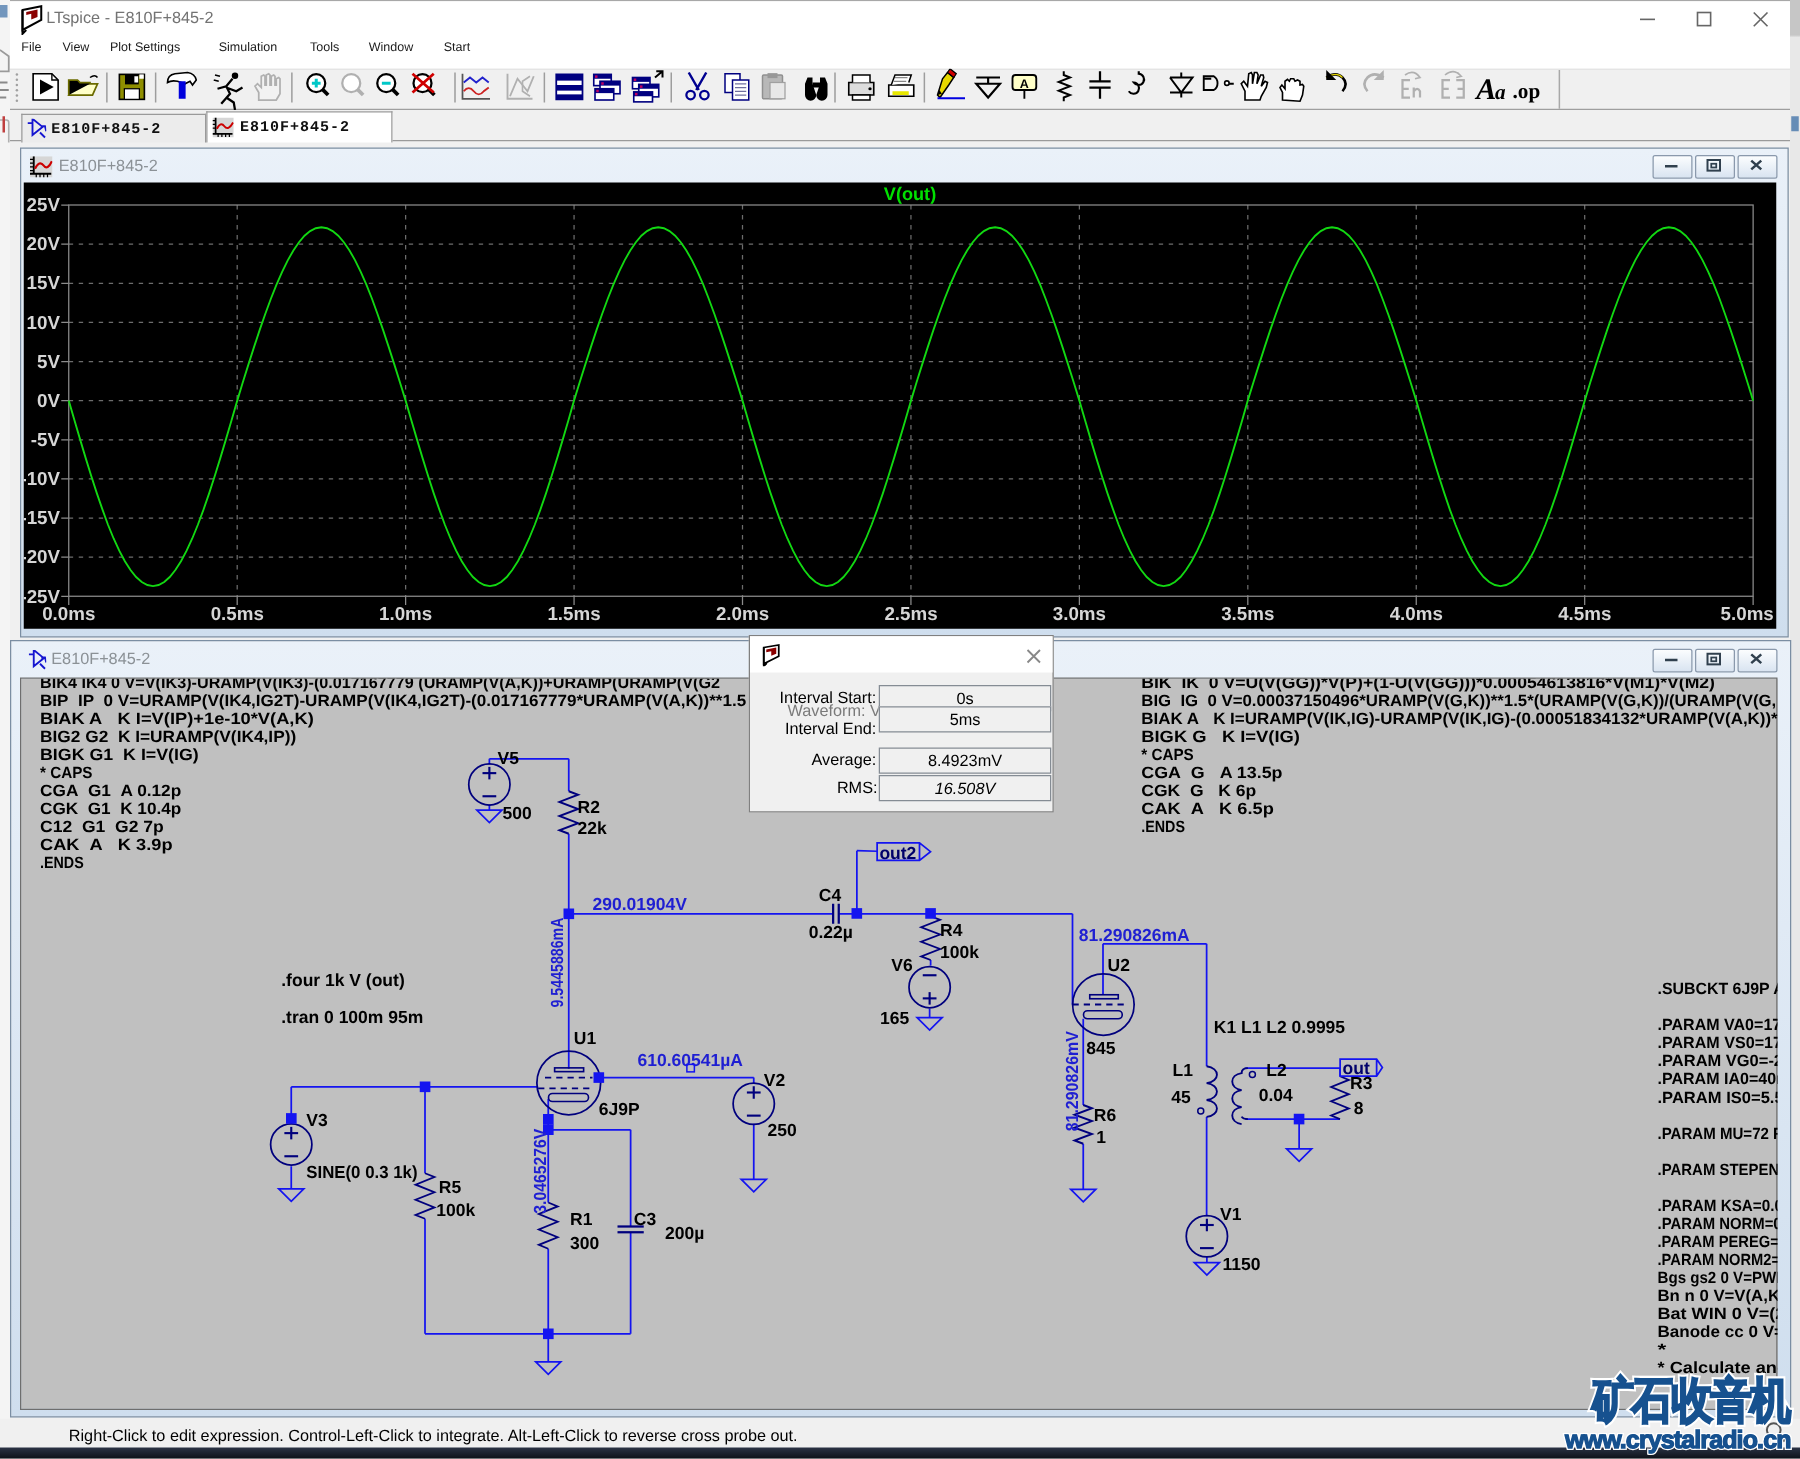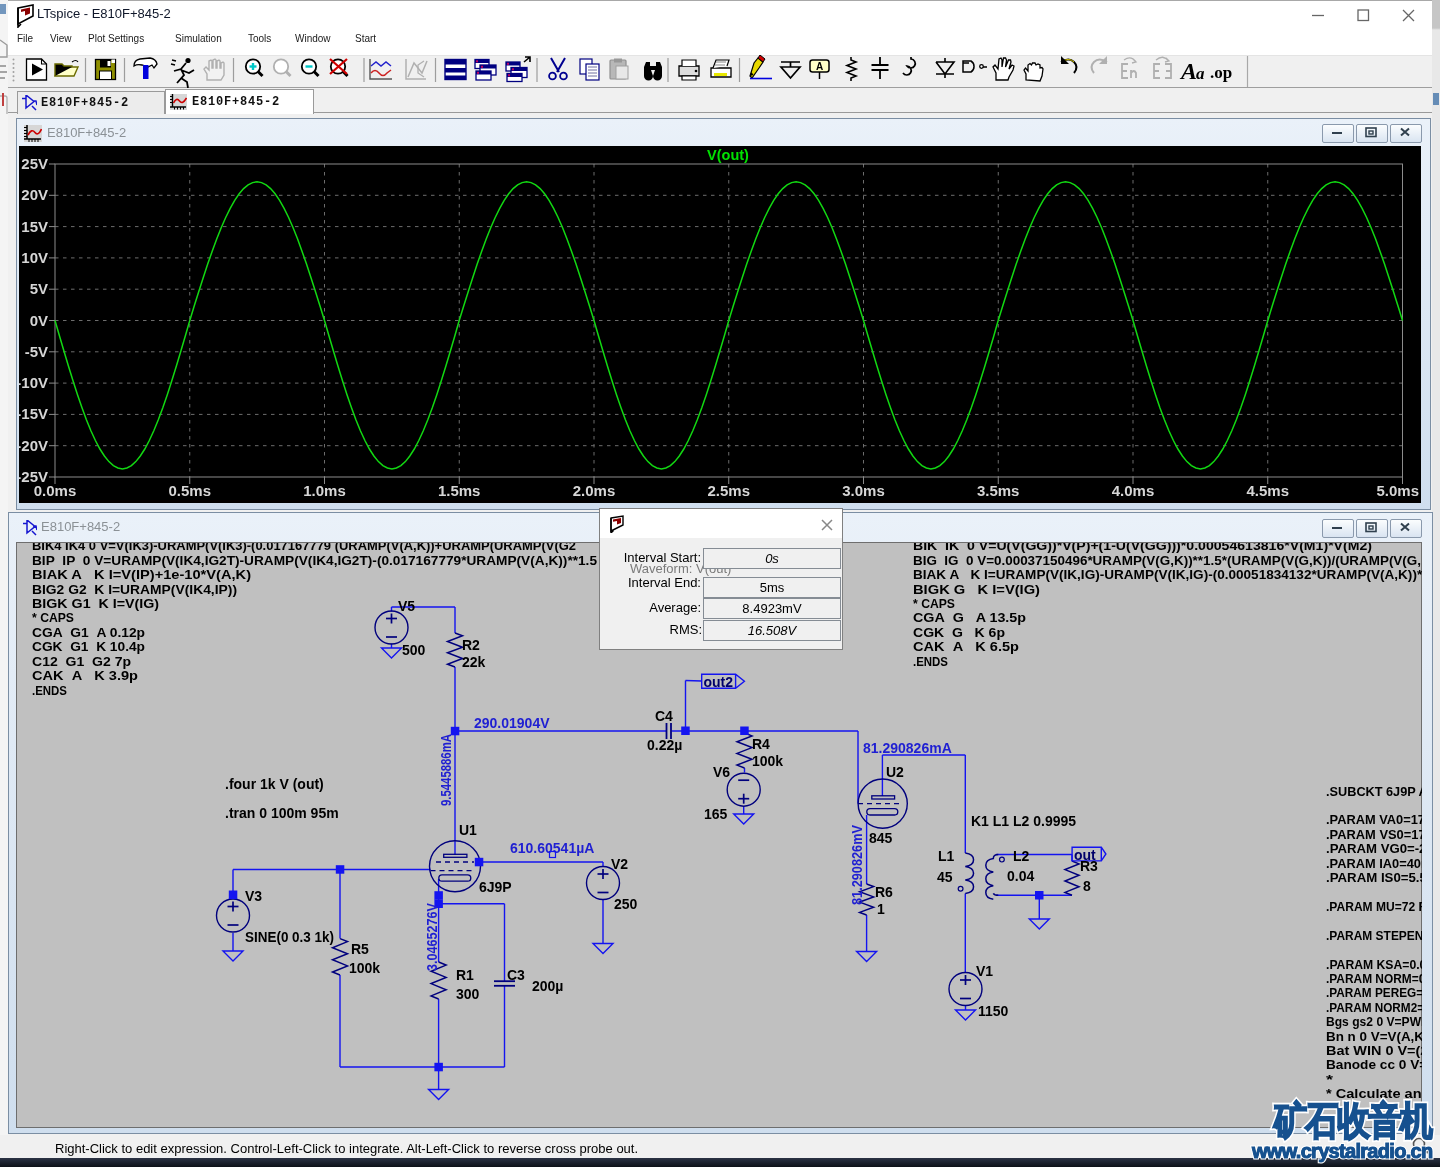--- a/index.html
+++ b/index.html
@@ -2,21 +2,21 @@
 <html><head><meta charset="utf-8">
 <style>
 html,body{margin:0;padding:0;}
 body{width:1440px;height:1167px;overflow:hidden;position:relative;font-family:"Liberation Sans",sans-serif;background:#fff;}
 .abs{position:absolute;}
 
 #backstrip{left:0;top:0;width:8px;height:1167px;background:#f4f4f4;}
 #mainwin{left:8px;top:0;width:1424px;height:1167px;background:#f0f0f0;border-top:1px solid #a8a8a8;}
 #rightstrip{left:1432px;top:0;width:8px;height:1167px;background:linear-gradient(#c6c6c6 0px,#c6c6c6 28px,#e8e8e8 30px,#e8e8e8 100%);}
 #titlebar{left:8px;top:1px;width:1424px;height:27px;background:#ffffff;}
-#title-text{left:37px;top:6px;font-size:13px;color:#0f172a;}
+#title-text{left:37px;top:6px;font-size:13px;color:#737373;}
 #menubar{left:8px;top:28px;width:1424px;height:27px;background:#ffffff;color:#1a1a1a;font-size:10px;}
 .menu-item{position:absolute;top:5px;}
 #toolbar{left:8px;top:55px;width:1424px;height:33px;background:#f0f0f0;border-top:1px solid #e4e4e4;border-bottom:1px solid #9e9e9e;box-sizing:border-box;}
 #tabbar{left:8px;top:89px;width:1424px;height:28px;background:#f0f0f0;}
 .tab{position:absolute;height:22px;background:#ececec;border:1px solid #9a9a9a;border-bottom:none;display:flex;align-items:center;font-family:"Liberation Mono",monospace;font-weight:bold;font-size:12px;letter-spacing:0.8px;color:#111;}
 #tabline{left:8px;top:112px;width:1424px;height:1px;background:#9a9a9a;}
 
 .childwin{position:absolute;background:linear-gradient(#eaf1f9,#cfdeee);border:1px solid #7b8ea3;border-radius:0;}
 .childtitle{position:absolute;left:16px;top:6px;font-size:13px;color:#8b9196;}
 .winbtn{position:absolute;width:30px;height:17px;border:1px solid #8a99ac;border-radius:2px;background:linear-gradient(#fbfdfe,#d9e4f1);}
@@ -533,23 +533,23 @@
   <div class="abs" style="left:30px;top:8px;font-size:13px;color:#7a7a7a;margin-top:44px;">Waveform: V(out)</div>
   <svg class="abs" style="left:9px;top:6px;" width="18" height="18" viewBox="0 0 18 18">
   <path d="M2,3 L14,1 L14,10 L2,16 Z" fill="#fff" stroke="#000" stroke-width="1.4"></path>
   <path d="M4,4.5 L12,3 L12,8 L8,9.5 L8,6 L4,6.8 Z" fill="#8b0000"></path>
   <path d="M2,3 L2,18 L4.5,15.5" fill="none" stroke="#000" stroke-width="1.4"></path>
   </svg>
   <svg class="abs" style="left:220px;top:9px;" width="14" height="14">
       <path d="M2,2 l10,10 m0,-10 l-10,10" stroke="#888" stroke-width="1.5"></path>
     </svg>
   <div class="dlglab" style="top:41px;right:141px;">Interval Start:</div>
-  <div class="dlgbox" style="top:39px;font-style:italic;">0s</div>
+  <div class="dlgbox" style="top:39px;">0s</div>
   <div class="dlglab" style="top:66px;right:141px;">Interval End:</div>
-  <div class="dlgbox" style="top:68px;">5ms</div>
+  <div class="dlgbox" style="top:56px;">5ms</div>
   <div class="dlglab" style="top:91px;right:141px;">Average:</div>
   <div class="dlgbox" style="top:89px;">8.4923mV</div>
   <div class="dlglab" style="top:113px;right:140px;text-align:center;">RMS:</div>
   <div class="dlgbox" style="top:111px;font-style:italic;">16.508V</div>
 </div>
 
 <div class="abs" id="statusbar">
     <span style="position:absolute;left:11px;top:6px;margin-left:44px;">Right-Click to edit expression. Control-Left-Click to integrate. Alt-Left-Click to reverse cross probe out.</span>
   </div>
 <svg class="abs" style="left:1410px;top:1136px;" width="22" height="20" viewBox="0 0 22 20">

